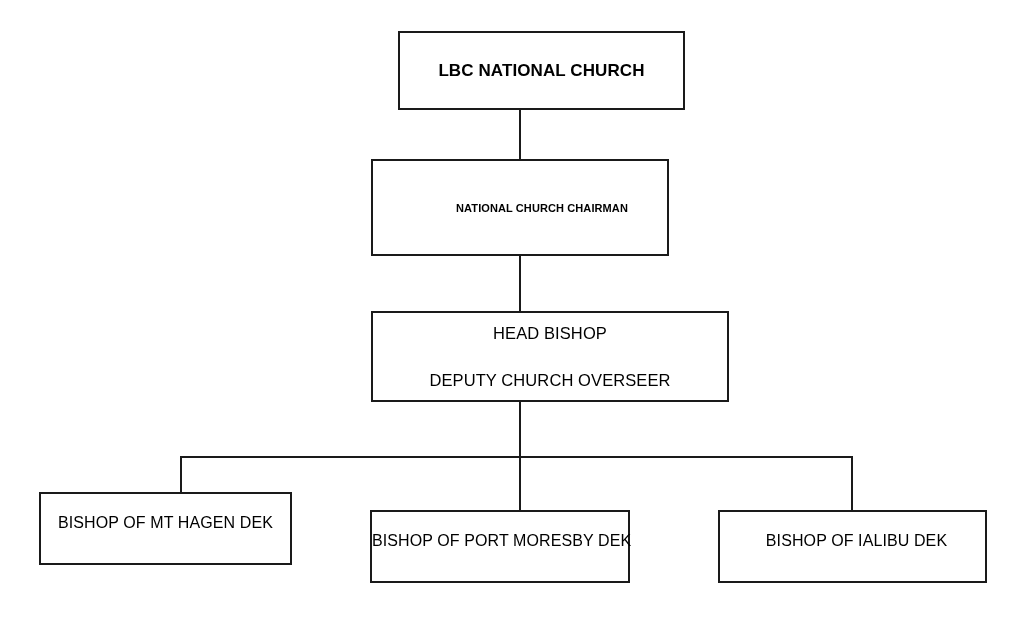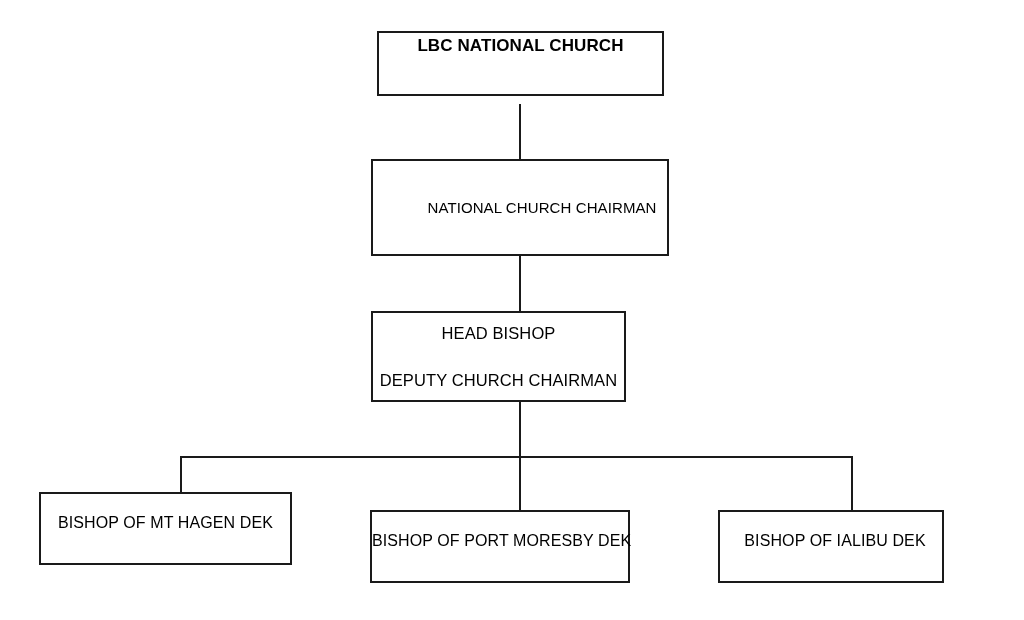--- a/index.html
+++ b/index.html
@@ -32,51 +32,52 @@
   }
   .node-line {
     display: block;
     width: 100%;
     white-space: nowrap;
     letter-spacing: 0.1px;
   }
 
   
   #box-board {
-    left: 377px;
+    left: 398px;
     top: 31px;
     width: 287px;
-    height: 65px;
+    height: 79px;
+    justify-content: center;
   }
   #box-board .node-line {
     font-size: 17px;
     font-weight: bold;
     line-height: 26px;
   }
 
   
   #box-chairman {
     left: 371px;
     top: 159px;
     width: 298px;
     height: 97px;
     justify-content: center;
   }
   #box-chairman .node-line {
-    font-size: 15px;
-    font-weight: normal;
+    font-size: 11px;
+    font-weight: bold;
     line-height: 42px;
     padding-left: 44px;
   }
 
   
   #box-head-bishop {
     left: 371px;
     top: 311px;
-    width: 255px;
+    width: 358px;
     height: 91px;
     justify-content: center;
     align-items: flex-end;
   }
   #box-head-bishop .node-line {
     font-size: 16.5px;
     font-weight: normal;
     line-height: 47px;
   }
 
@@ -97,21 +98,21 @@
     width: 253px;
   }
   #box-port-moresby {
     left: 370px;
     top: 510px;
     width: 260px;
   }
   #box-ialibu {
     left: 718px;
     top: 510px;
-    width: 226px;
+    width: 269px;
     padding-left: 8px;
   }
 
   
   .connector {
     position: absolute;
     background: #1a1a1a;
     z-index: 1;
   }
   .connector.v { width: 2px; }
@@ -147,21 +148,21 @@
   <div class="node-box" id="box-board">
     <span class="node-line">LBC NATIONAL CHURCH</span>
   </div>
 
   <div class="node-box" id="box-chairman">
     <span class="node-line">NATIONAL CHURCH CHAIRMAN</span>
   </div>
 
   <div class="node-box" id="box-head-bishop">
     <span class="node-line">HEAD BISHOP</span>
-    <span class="node-line">DEPUTY CHURCH CHAIRMAN</span>
+    <span class="node-line">DEPUTY CHURCH OVERSEER</span>
   </div>
 
   <div class="node-box leaf-box" id="box-mt-hagen">
     <span class="node-line">BISHOP OF MT HAGEN DEK</span>
   </div>
 
   <div class="node-box leaf-box" id="box-port-moresby">
     <span class="node-line">BISHOP OF PORT MORESBY DEK</span>
   </div>
 

